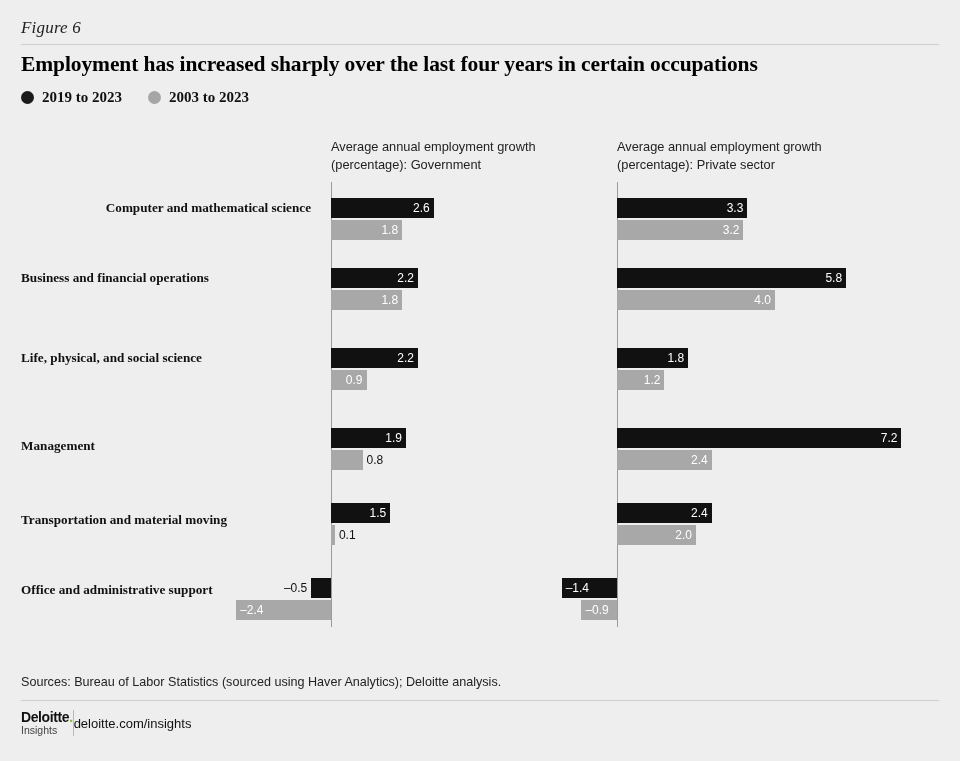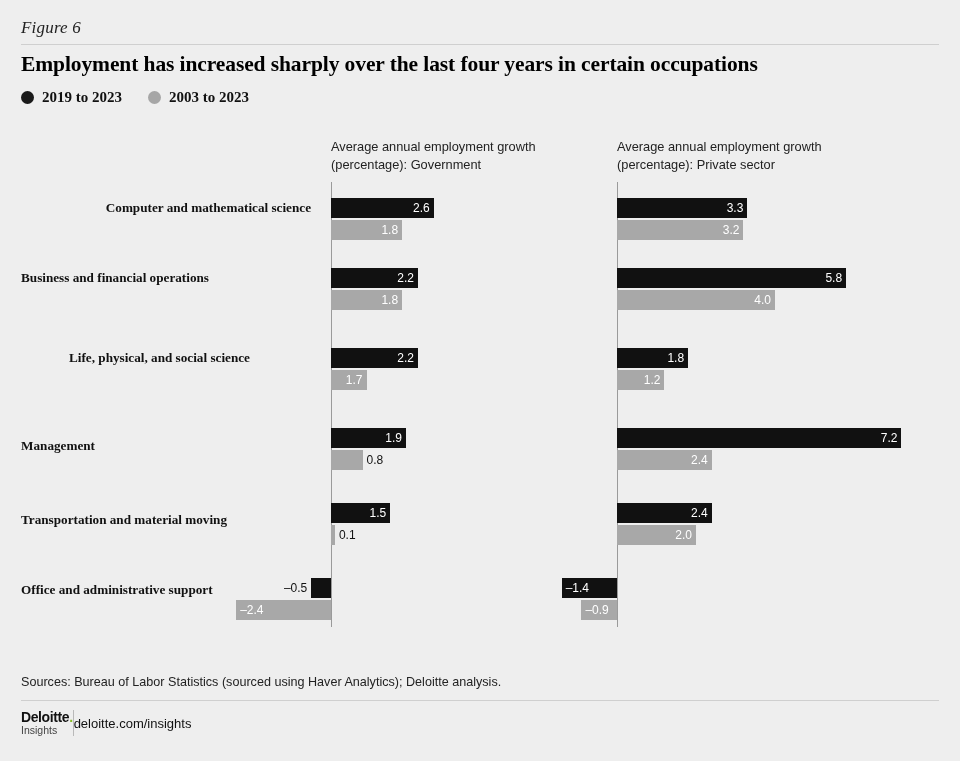--- a/index.html
+++ b/index.html
@@ -213,21 +213,21 @@
   <div class="chart">
     <div class="panel-title gov">Average annual employment growth (percentage): Government</div>
     <div class="panel-title priv">Average annual employment growth (percentage): Private sector</div>
 
     <div class="axis gov"></div>
     <div class="axis priv"></div>
 
     <div id="labels-layer">
         <div class="cat-label" style="top: 80px; text-align: right;">Computer and mathematical science</div>
         <div class="cat-label" style="top: 150px;">Business and financial operations</div>
-        <div class="cat-label" style="top: 230px; margin-left: 48px;">Life, physical, and social science</div>
+        <div class="cat-label" style="top: 230px;">Life, physical, and social science</div>
         <div class="cat-label" style="top: 318px;">Management</div>
         <div class="cat-label" style="top: 392px;">Transportation and material moving</div>
         <div class="cat-label" style="top: 462px;">Office and administrative support</div>
       </div>
     <div id="bars-layer">
         <div class="bar black" style="left: 331px; top: 78px; width: 102.7px;"></div>
         <div class="bar-value inside-black" style="top: 78px; left: 403.7px; width: 26px; text-align: right;">2.6</div>
         <div class="bar black" style="left: 331px; top: 148px; width: 86.9px;"></div>
         <div class="bar-value inside-black" style="top: 148px; left: 387.9px; width: 26px; text-align: right;">2.2</div>
         <div class="bar black" style="left: 331px; top: 228px; width: 86.9px;"></div>
@@ -236,21 +236,21 @@
         <div class="bar-value inside-black" style="top: 308px; left: 376.05px; width: 26px; text-align: right;">1.9</div>
         <div class="bar black" style="left: 331px; top: 383px; width: 59.25px;"></div>
         <div class="bar-value inside-black" style="top: 383px; left: 360.25px; width: 26px; text-align: right;">1.5</div>
         <div class="bar black" style="left: 311.25px; top: 458px; width: 19.75px;"></div>
         <div class="bar-value outside" style="top: 458px; left: 275.25px; width: 32px; text-align: right;">–0.5</div>
         <div class="bar gray" style="left: 331px; top: 100px; width: 71.1px;"></div>
         <div class="bar-value inside-gray" style="top: 100px; left: 372.1px; width: 26px; text-align: right;">1.8</div>
         <div class="bar gray" style="left: 331px; top: 170px; width: 71.1px;"></div>
         <div class="bar-value inside-gray" style="top: 170px; left: 372.1px; width: 26px; text-align: right;">1.8</div>
         <div class="bar gray" style="left: 331px; top: 250px; width: 35.55px;"></div>
-        <div class="bar-value inside-gray" style="top: 250px; left: 336.55px; width: 26px; text-align: right;">1.7</div>
+        <div class="bar-value inside-gray" style="top: 250px; left: 336.55px; width: 26px; text-align: right;">0.9</div>
         <div class="bar gray" style="left: 331px; top: 330px; width: 31.6px;"></div>
         <div class="bar-value outside" style="top: 330px; left: 366.6px; width: 30px; text-align: left;">0.8</div>
         <div class="bar gray" style="left: 331px; top: 405px; width: 3.95px;"></div>
         <div class="bar-value outside" style="top: 405px; left: 338.95px; width: 30px; text-align: left;">0.1</div>
         <div class="bar gray" style="left: 236.2px; top: 480px; width: 94.8px;"></div>
         <div class="bar-value inside-gray" style="top: 480px; left: 240.2px; width: 34px; text-align: left;">–2.4</div>
         <div class="bar black" style="left: 617px; top: 78px; width: 130.35px;"></div>
         <div class="bar-value inside-black" style="top: 78px; left: 717.35px; width: 26px; text-align: right;">3.3</div>
         <div class="bar black" style="left: 617px; top: 148px; width: 229.1px;"></div>
         <div class="bar-value inside-black" style="top: 148px; left: 816.1px; width: 26px; text-align: right;">5.8</div>

